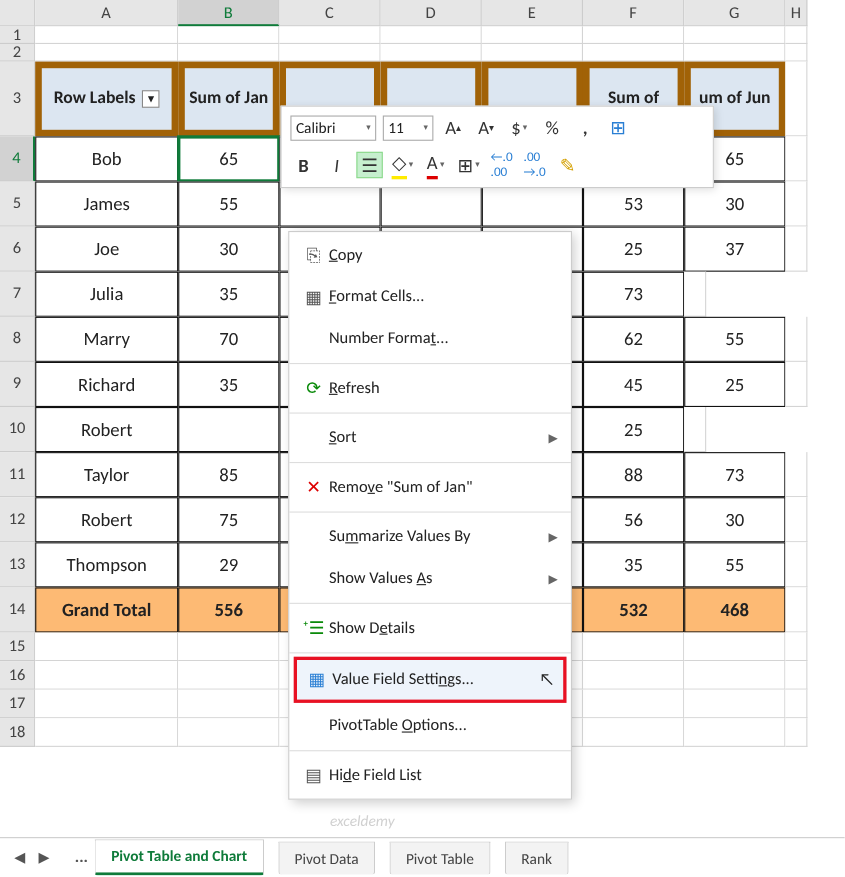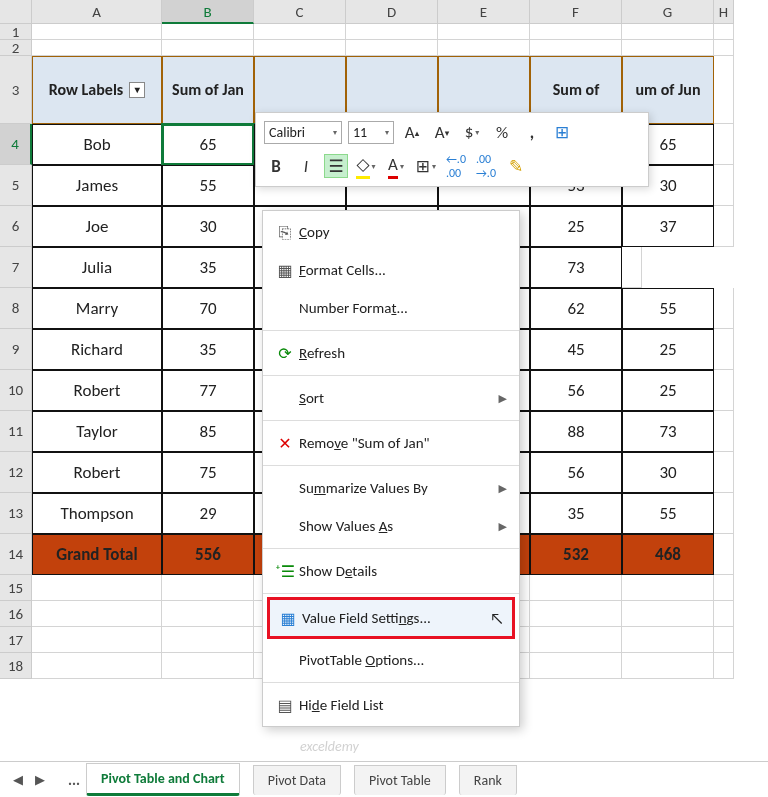--- a/index.html
+++ b/index.html
@@ -30,32 +30,32 @@
 
 .wA { width: 130px; }
 .wB { width: 92px; }
 .wC { width: 92px; }
 .wD { width: 92px; }
 .wE { width: 92px; }
 .wF { width: 92px; }
 .wG { width: 92px; }
 .wH { width: 20px; }
 
-.pt-head { background: #dce6f1; border: 1px solid #a16207; font-weight: bold; font-size: 16px; text-align: center; padding: 2px; line-height: 1.2; }
+.pt-head { background: #dce6f1; border: 6px solid #a16207; font-weight: bold; font-size: 16px; text-align: center; padding: 2px; line-height: 1.2; }
 .pt-head.rowlab { display: flex; align-items: center; justify-content: center; gap: 6px; }
 .pt-cell { border: 1px solid #111; font-size: 17px; }
-.pt-total { background: #c2410c; font-weight: bold; }
+.pt-total { background: #fdba74; font-weight: bold; }
 .pt-selected { outline: 3px solid #0f7b3a; outline-offset: -2px; background: #fff; }
 .drop-btn { width: 16px; height: 16px; border: 1px solid #888; background: #fff; font-size: 10px; display: inline-flex; align-items: center; justify-content: center; }
 
 
 .mini-toolbar {
   position: absolute;
   left: 255px;
-  top: 112px;
+  top: 96px;
   width: 394px;
   height: 75px;
   background: #fff;
   border: 1px solid #ccc;
   box-shadow: 2px 2px 8px rgba(0,0,0,0.15);
   padding: 4px 8px;
   display: flex;
   flex-direction: column;
   gap: 4px;
   z-index: 5;
@@ -227,21 +227,20 @@
     <div class="cell wC pt-cell"></div>
     <div class="cell wD pt-cell"></div>
     <div class="cell wE pt-cell"></div>
     <div class="cell wF pt-cell">45</div>
     <div class="cell wG pt-cell">25</div>
     <div class="cell wH"></div>
   </div>
   <div class="row c-data-row">
     <div class="row-h">10</div>
     <div class="cell wA pt-cell">Robert</div>
-    <div class="cell wB pt-cell">77</div>
     <div class="cell wC pt-cell"></div>
     <div class="cell wD pt-cell"></div>
     <div class="cell wE pt-cell"></div>
     <div class="cell wF pt-cell">56</div>
     <div class="cell wG pt-cell">25</div>
     <div class="cell wH"></div>
   </div>
   <div class="row c-data-row">
     <div class="row-h">11</div>
     <div class="cell wA pt-cell">Taylor</div>

